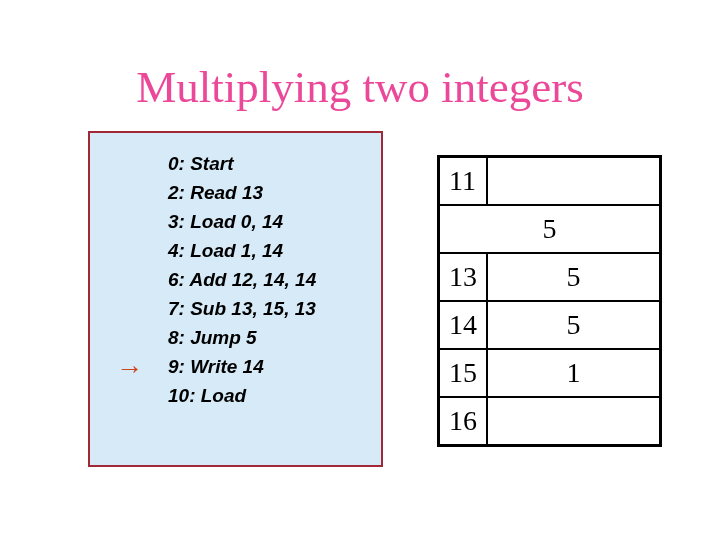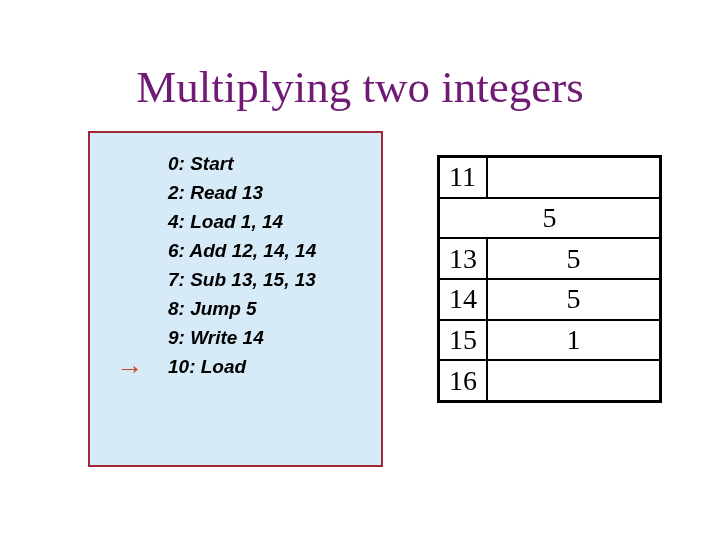--- a/index.html
+++ b/index.html
@@ -21,21 +21,21 @@
     position: absolute;
     top: 62px;
     left: 0;
     width: 720px;
     margin: 0;
     text-align: center;
     font-family: "Liberation Serif", serif;
     font-weight: normal;
     font-size: 45px;
     line-height: 50px;
-    color: #701a75;
+    color: #ec4899;
   }
   .code-box {
     position: absolute;
     left: 88px;
     top: 131px;
     width: 295px;
     height: 336px;
     box-sizing: border-box;
     border: 2px solid var(--box_border, #a12836);
     background: var(--box_fill, #d6ebf7);
@@ -61,21 +61,21 @@
     line-height: 27px;
     font-size: 27px;
     font-weight: bold;
     color: var(--arrow, #cc4420);
   }
   .mem-table {
     position: absolute;
     left: 437px;
     top: 155px;
     width: 225px;
-    height: 248px;
+    height: 292px;
     box-sizing: border-box;
     border: 3px solid var(--table_border, #000000);
     display: flex;
     flex-direction: column;
     background: #ffffff;
   }
   .mem-row {
     flex: 1;
     display: flex;
     border-bottom: 2px solid var(--table_border, #000000);
@@ -110,20 +110,21 @@
 
 <div class="slide">
 
   <h1 class="title">Multiplying two integers</h1>
 
   <div class="code-box">
     <span class="pointer-arrow">→</span>
     <div class="code-lines">
       <div class="code-line">0: Start</div>
       <div class="code-line">2: Read 13</div>
+      <div class="code-line">3: Load 0, 14</div>
       <div class="code-line">4: Load 1, 14</div>
       <div class="code-line">6: Add 12, 14, 14</div>
       <div class="code-line">7: Sub 13, 15, 13</div>
       <div class="code-line">8: Jump 5</div>
       <div class="code-line">9: Write 14</div>
       <div class="code-line">10: Load</div>
     </div>
   </div>
 
   <div class="mem-table">

